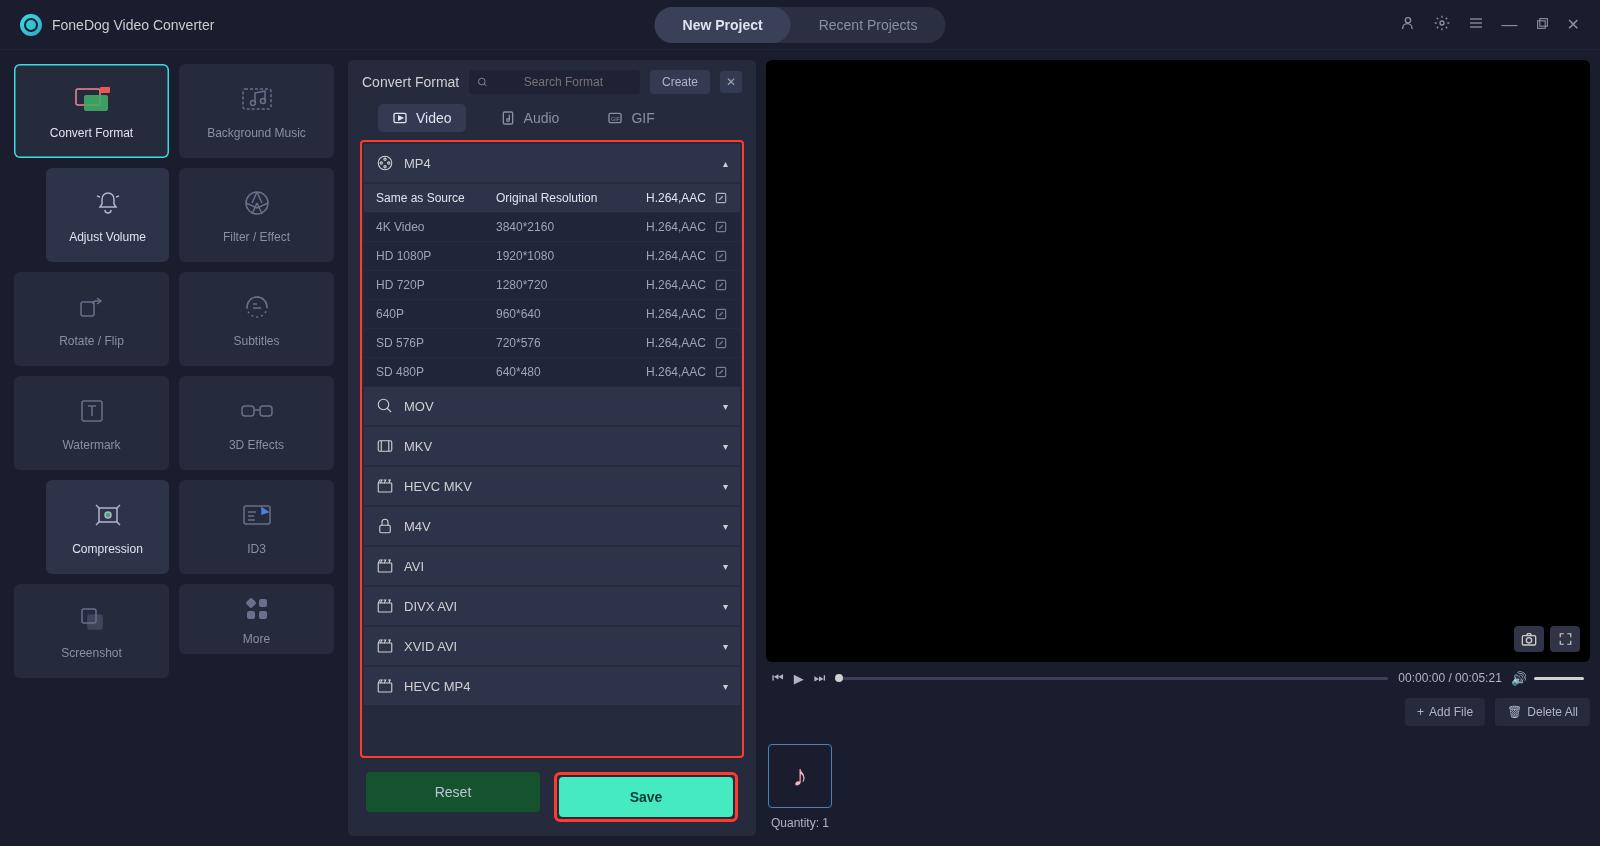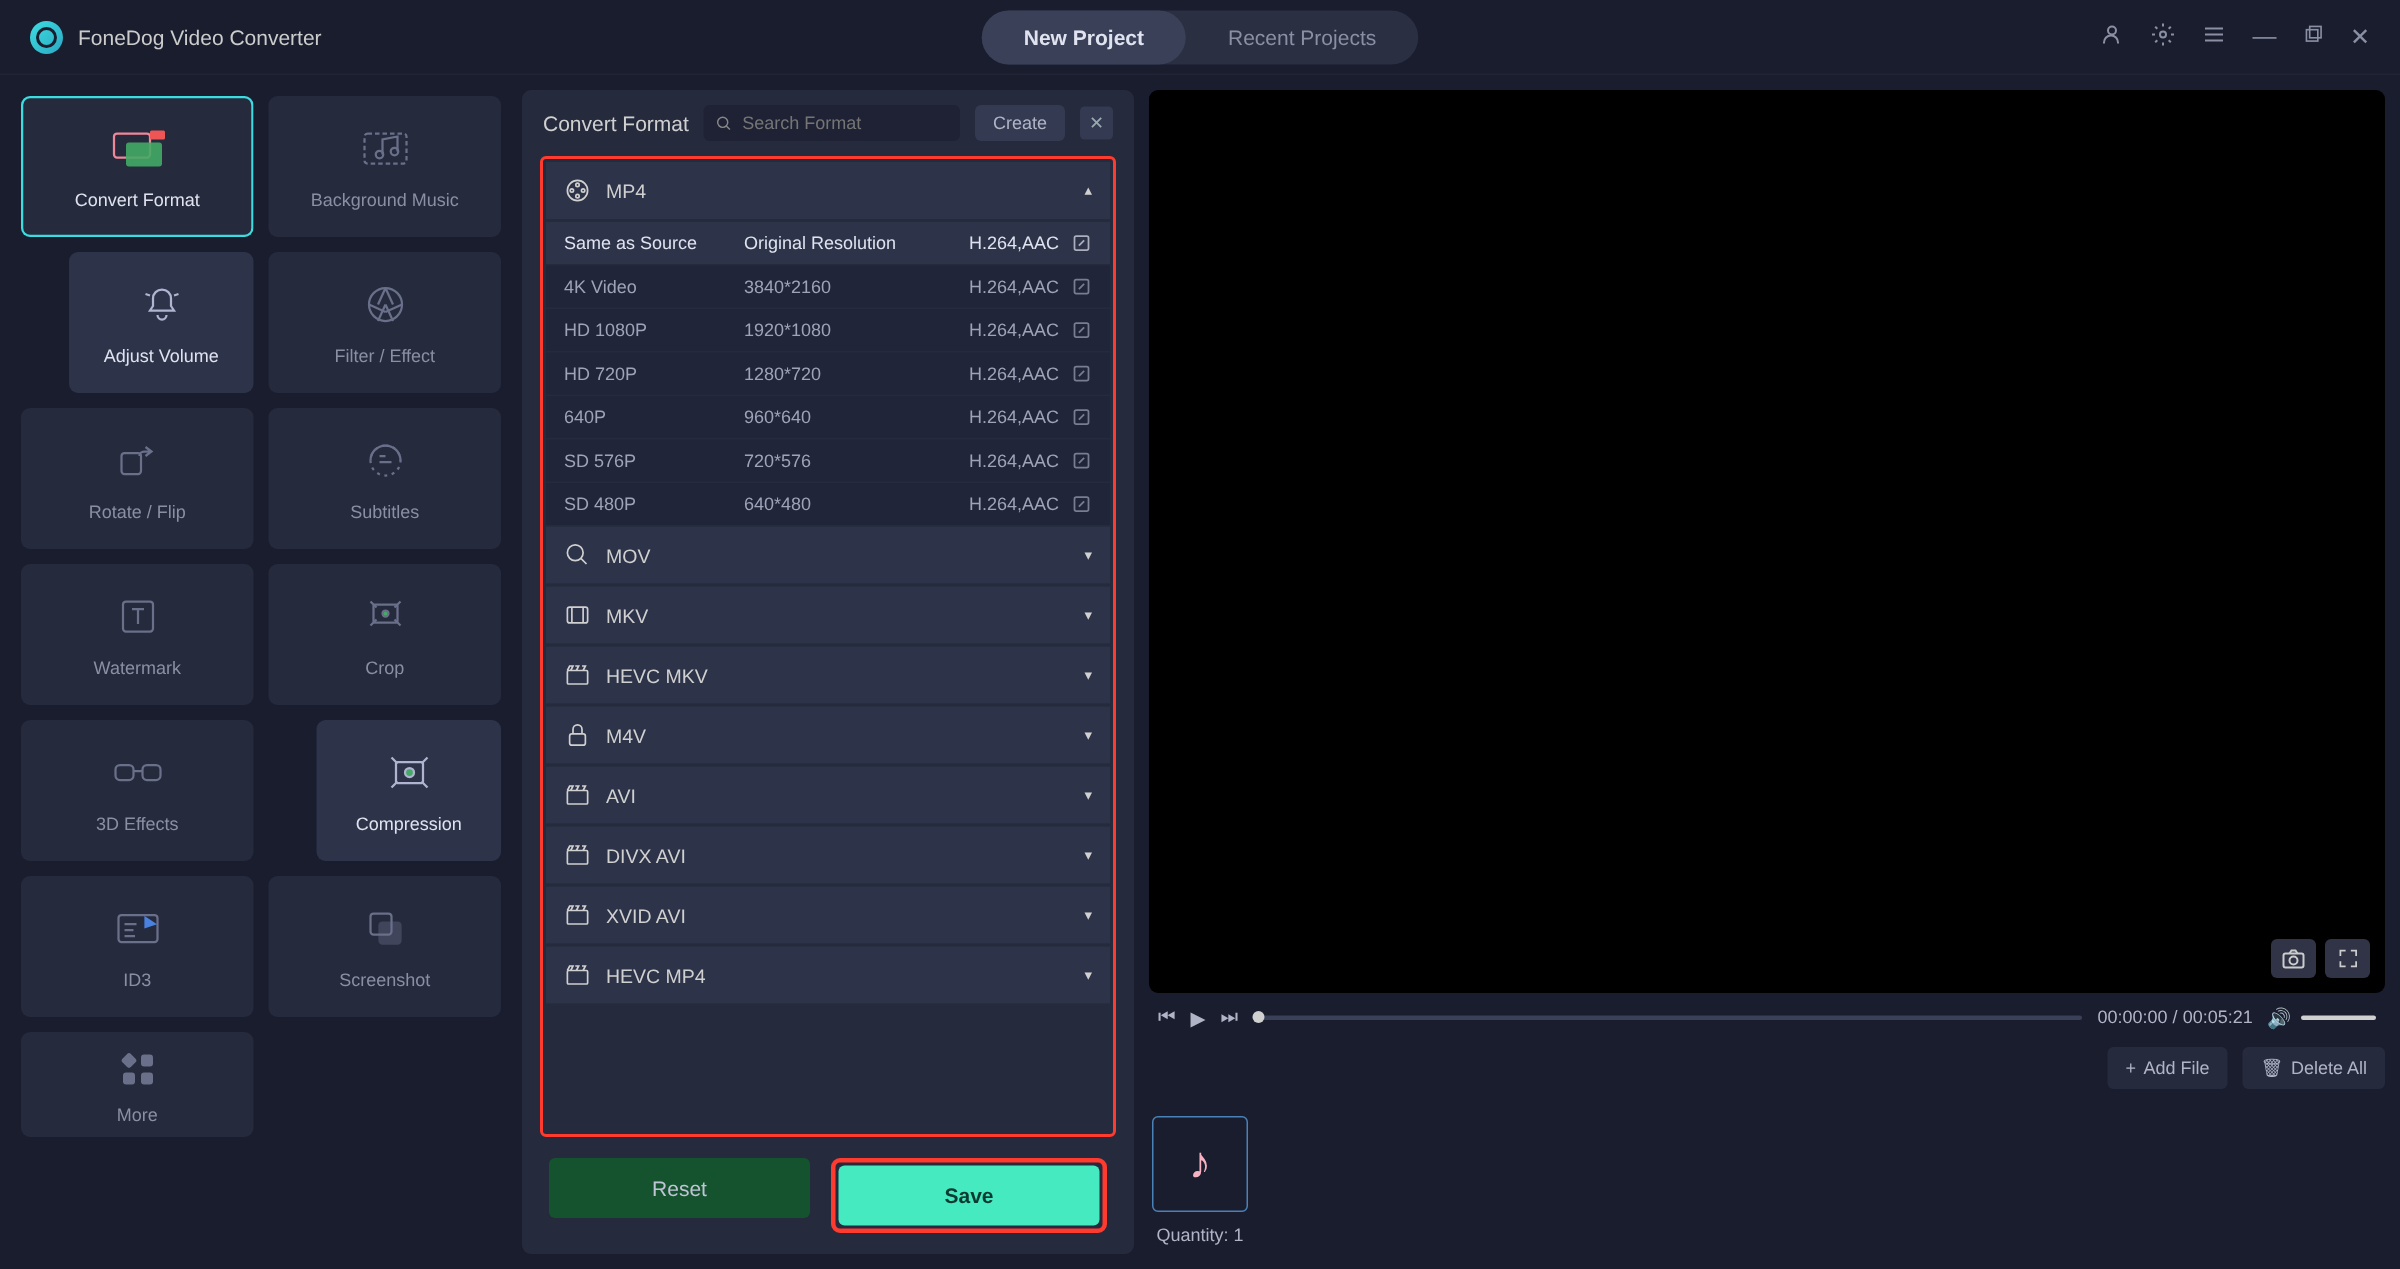--- a/index.html
+++ b/index.html
@@ -27,21 +27,21 @@
 .tool.active { box-shadow: 0 0 0 1.5px #3cdde0 inset; color: #e0e3ef; }
 .tool.highlight { background: #2d3349; color: #e0e3ef; margin-left: 32px; }
 .tool .tool-icon { height: 34px; display: flex; align-items: center; justify-content: center; }
 .tool.more-tool { grid-column: span 1; height: 70px; flex-direction: column; gap: 6px; }
 
 
 .midpanel { width: 408px; display: flex; flex-direction: column; background: #252a3d; border-radius: 6px; padding: 10px 0; position: relative; }
 .midheader { display: flex; align-items: center; gap: 10px; padding: 0 14px 10px 14px; }
 .midheader .title { font-size: 14px; color: #d0d0d0; flex-shrink: 0; }
 .midheader .search-wrap { flex: 1; background: #1e2234; border-radius: 4px; display: flex; align-items: center; padding: 5px 8px; gap: 6px; }
-.midheader .search-wrap input { background: transparent; border: none; color: #aaa; font-size: 12px; outline: none; width: 100%; }
+.midheader .search-wrap input { background: transparent; border: none; color: #aaa; font-size: 12px; outline: none; width: 100%; text-align: center; }
 .midheader .create-btn { background: #333a52; padding: 5px 12px; border-radius: 4px; font-size: 12px; color: #b0b4c6; cursor: pointer; }
 .midheader .close-btn { width: 22px; height: 22px; display: flex; align-items: center; justify-content: center; background: #333a52; border-radius: 3px; font-size: 12px; cursor: pointer; color: #9aa; }
 
 .format-tabs { display: flex; gap: 20px; padding: 0 14px 8px 30px; }
 .ftab { display: flex; align-items: center; gap: 8px; padding: 6px 14px; color: #8a8fa3; font-size: 14px; border-radius: 5px; cursor: pointer; }
 .ftab.active { background: #333a52; color: #e0e3ef; }
 .ftab svg { width: 16px; height: 16px; }
 
 .format-list { flex: 1; overflow-y: auto; margin: 0 12px; border: 2px solid #ff3b30; border-radius: 4px; padding: 2px; }
 .format-list::-webkit-scrollbar { width: 6px; }
@@ -198,30 +198,20 @@
       <div class="tool-icon">
           <svg width="26" height="26" viewBox="0 0 26 26" fill="none" stroke="#6a6f8a" stroke-width="1.5">
             <rect x="3" y="3" width="20" height="20" rx="2"></rect>
             <path d="M13 8v10M9 8h8"></path>
           </svg>
         </div>
       <span>Watermark</span>
     </div>
     <div class="tool">
       <div class="tool-icon">
-          <svg width="28" height="24" viewBox="0 0 28 24" fill="none" stroke="#6a6f8a" stroke-width="1.5">
-            <rect x="6" y="4" width="16" height="12" rx="1"></rect>
-            <circle cx="14" cy="10" r="2" fill="#4a6"></circle>
-            <path d="M4 2l4 4M24 2l-4 4M4 18l4-4M24 18l-4-4"></path>
-          </svg>
-        </div>
-      <span>Crop</span>
-    </div>
-    <div class="tool">
-      <div class="tool-icon">
           <svg width="34" height="18" viewBox="0 0 34 18" fill="none" stroke="#6a6f8a" stroke-width="1.5">
             <rect x="2" y="4" width="12" height="10" rx="3"></rect>
             <rect x="20" y="4" width="12" height="10" rx="3"></rect>
             <path d="M14 8h6"></path>
           </svg>
         </div>
       <span>3D Effects</span>
     </div>
     <div class="tool highlight">
       <div class="tool-icon">
@@ -272,20 +262,44 @@
         <svg width="13" height="13" viewBox="0 0 24 24" fill="none" stroke="#888" stroke-width="2">
             <circle cx="10" cy="10" r="7"></circle>
             <line x1="20" y1="20" x2="15" y2="15"></line>
           </svg>
         <input type="text" placeholder="Search Format" style="">
       </div>
       <span class="create-btn">Create</span>
       <span class="close-btn">✕</span>
     </div>
 
+    <div class="format-tabs">
+      <div class="ftab active">
+        <svg viewBox="0 0 24 24" fill="none" stroke="currentColor" stroke-width="2">
+            <rect x="3" y="5" width="18" height="14" rx="2"></rect>
+            <polygon points="10,9 16,12 10,15" fill="currentColor"></polygon>
+          </svg>
+        <span>Video</span>
+      </div>
+      <div class="ftab">
+        <svg viewBox="0 0 24 24" fill="none" stroke="currentColor" stroke-width="2">
+            <rect x="5" y="3" width="14" height="18" rx="2"></rect>
+            <circle cx="12" cy="15" r="2"></circle>
+            <path d="M14 15V7"></path>
+          </svg>
+        <span>Audio</span>
+      </div>
+      <div class="ftab">
+        <svg viewBox="0 0 24 24" fill="none" stroke="currentColor" stroke-width="2">
+            <rect x="3" y="5" width="18" height="14" rx="2"></rect>
+            <text x="6" y="16" font-size="8" fill="currentColor" stroke="none">GIF</text>
+          </svg>
+        <span>GIF</span>
+      </div>
+    </div>
 
     <div class="format-list">
       <div class="fmt-header">
         <svg viewBox="0 0 24 24" fill="none" stroke="currentColor" stroke-width="1.5">
             <circle cx="12" cy="12" r="9"></circle>
             <circle cx="12" cy="7" r="1.5"></circle>
             <circle cx="17" cy="12" r="1.5"></circle>
             <circle cx="12" cy="17" r="1.5"></circle>
             <circle cx="7" cy="12" r="1.5"></circle>
           </svg>

